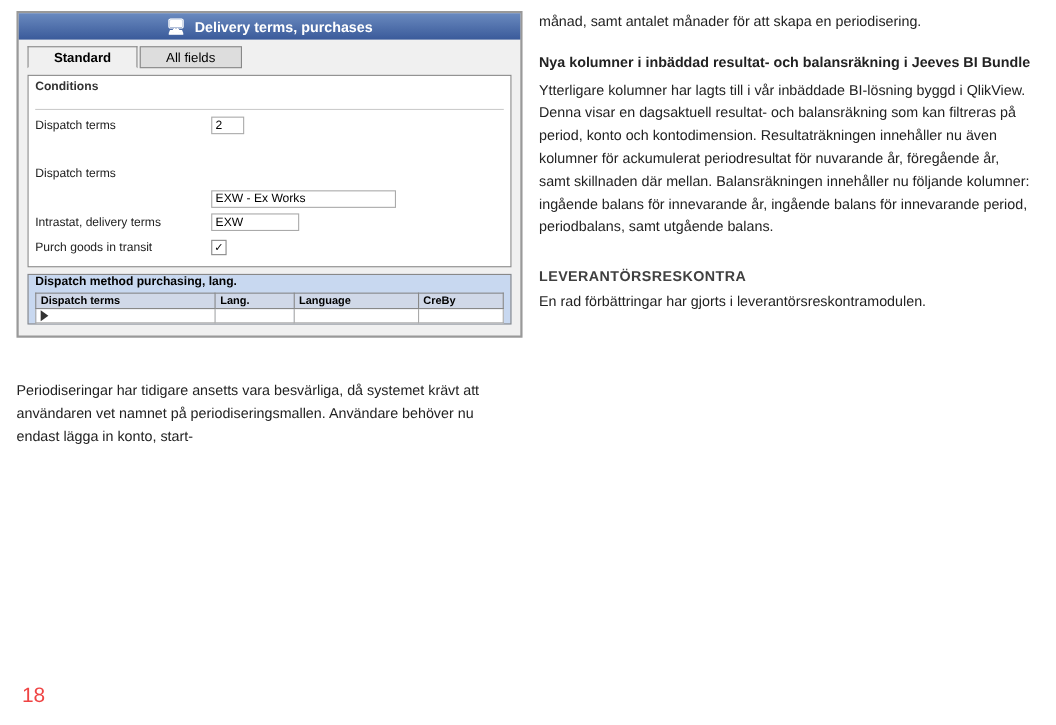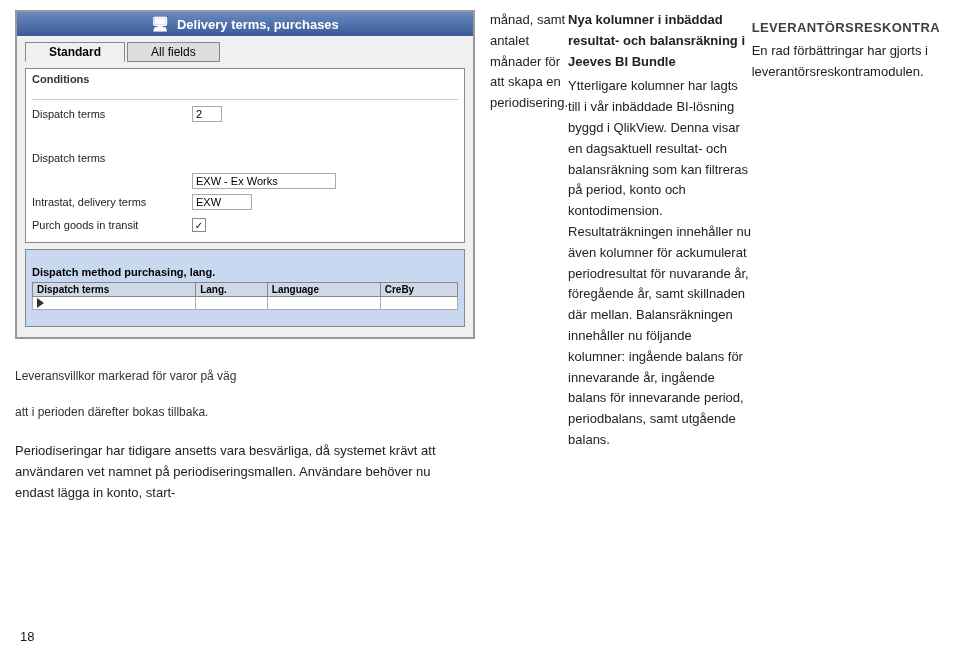--- a/index.html
+++ b/index.html
@@ -94,40 +94,40 @@
       font-size: 11px;
     }
     .form-input {
       border: 1px solid #aaa;
       background: #fff;
       padding: 1px 3px;
       font-size: 11px;
       min-width: 30px;
     }
     .form-input-wide {
-      width: 144px;
+      width: 168px;
       margin-top: 46px;
     }
     .form-input-med {
-      width: 60px;
+      width: 80px;
     }
     .checkbox-display {
       width: 14px;
       height: 14px;
       border: 1px solid #888;
       display: inline-flex;
       align-items: center;
       justify-content: center;
       font-size: 10px;
       background: #fff;
     }
     .sub-section {
       border: 1px solid #888;
       background: #c8d8f0;
-      padding: 16px 6px;
+      padding: 0 6px;
       margin-bottom: 4px;
     }
     .sub-section-label {
       font-size: 11px;
       font-weight: bold;
       margin-bottom: 4px;
     }
     .sub-table {
       border-collapse: collapse;
       width: 100%;
@@ -165,43 +165,43 @@
       color: #333;
       margin-top: 10px;
       line-height: 1.5;
     }
 
     
     .right-col {
       flex: 1;
       padding: 10px 20px 10px 10px;
       display: flex;
-      flex-direction: row;
+      flex-direction: column;
       gap: 0;
     }
     .right-text-block {
       font-size: 13px;
       line-height: 1.6;
       color: #222;
       margin-bottom: 16px;
     }
     .section-heading {
       font-size: 13px;
       font-weight: bold;
       color: #404040;
       margin-bottom: 6px;
       margin-top: 10px;
       letter-spacing: 0.03em;
     }
     .page-number {
       position: absolute;
       bottom: 15px;
       left: 20px;
-      font-size: 13px;
-      color: #0f172a;
+      font-size: 19px;
+      color: #ef4444;
       text-align: center;
     }
   </style>
 </head>
 <body>
 
 <div class="left-col">
 
   <div class="dialog-window">
     <div class="dialog-titlebar">
@@ -269,26 +269,20 @@
               <td></td>
               <td></td>
               <td></td>
             </tr>
           </tbody>
         </table>
       </div>
     </div>
   </div>
 
-  <div class="caption-text">
-    <span>Leveransvillkor markerad för varor på väg</span>
-    <br>
-    <br>
-    <span>att i perioden därefter bokas tillbaka.</span>
-  </div>
 
   <div style="margin-top: 20px;">
     <div class="right-text-block">Periodiseringar har tidigare ansetts vara besvärliga, då systemet krävt att användaren vet namnet på periodiseringsmallen. Användare behöver nu endast lägga in konto, start-</div>
   </div>
 
   <div class="page-number">18</div>
 </div>
 
 <div class="right-col">
   <div class="right-text-block">månad, samt antalet månader för att skapa en periodisering.</div>

